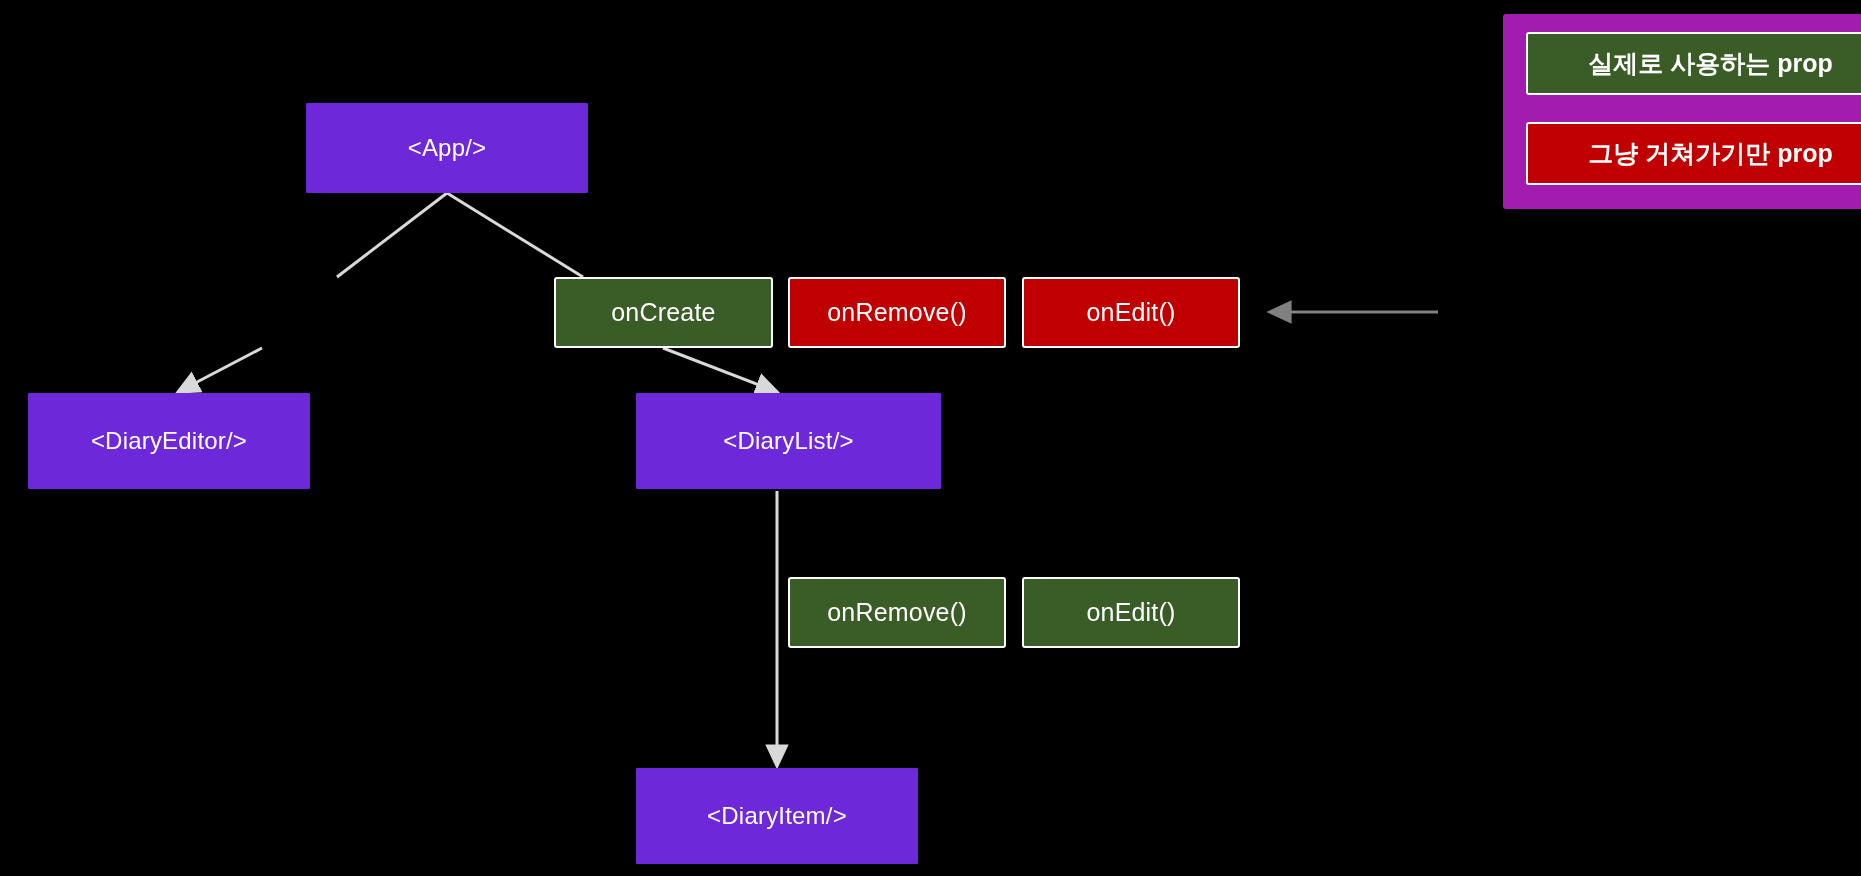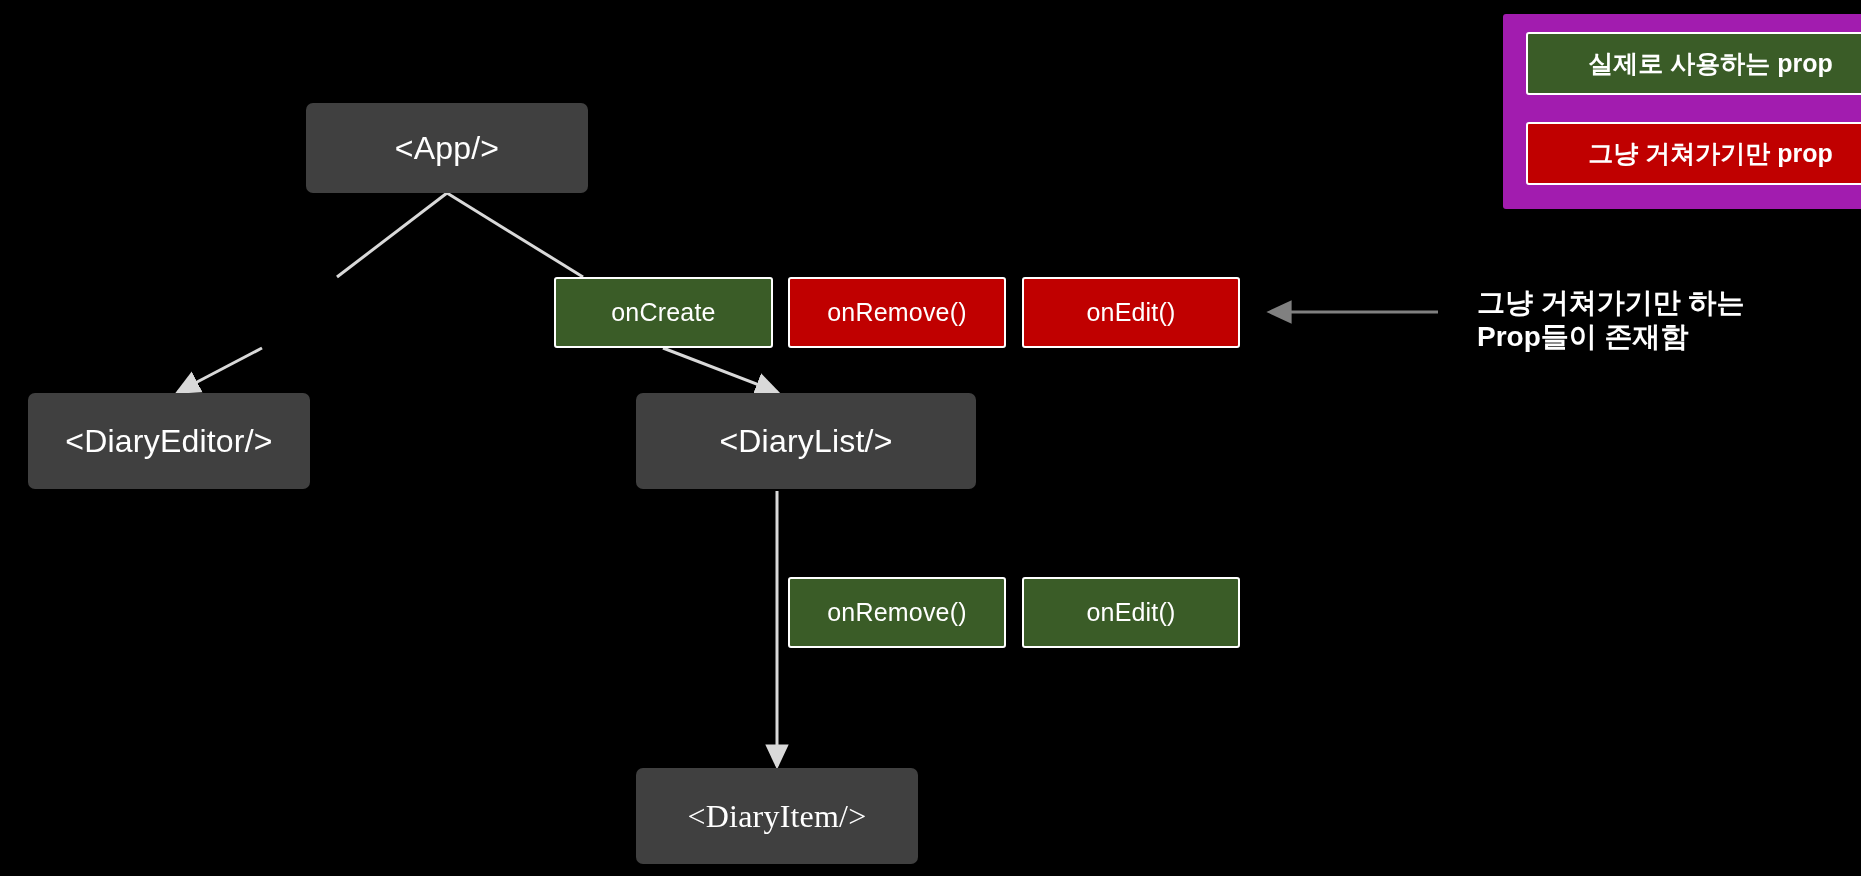--- a/index.html
+++ b/index.html
@@ -36,23 +36,23 @@
     box-sizing: border-box;
     display: flex;
     align-items: center;
     justify-content: center;
     text-align: center;
     color: #ffffff;
     white-space: nowrap;
     letter-spacing: 0.2px;
   }
   .node.component {
-    background: #404040;
-    border-radius: 7px;
-    font-size: 32px;
+    background: #6d28d9;
+    border-radius: 1px;
+    font-size: 24px;
     font-weight: 400;
   }
   .node.prop-used {
     background: #385723;
     background: #3a5c27;
     border: 2px solid #ffffff;
     border-radius: 3px;
     font-size: 25px;
     font-weight: 400;
   }
@@ -136,29 +136,27 @@
 
 
   <div class="node prop-used" style="left:554px; top:277px; width:219px; height:71px;">onCreate</div>
 
   <div class="node prop-pass" style="left:788px; top:277px; width:218px; height:71px;">onRemove()</div>
 
   <div class="node prop-pass" style="left:1022px; top:277px; width:218px; height:71px;">onEdit()</div>
 
   <div class="node component" style="left:28px; top:393px; width:282px; height:96px;">&lt;DiaryEditor/&gt;</div>
 
-  <div class="node component" style="left:636px; top:393px; width:340px; height:96px;">&lt;DiaryList/&gt;</div>
+  <div class="node component" style="left:636px; top:393px; width:305px; height:96px;">&lt;DiaryList/&gt;</div>
 
   <div class="node prop-used" style="left:788px; top:577px; width:218px; height:71px;">onRemove()</div>
 
   <div class="node prop-used" style="left:1022px; top:577px; width:218px; height:71px;">onEdit()</div>
 
-  <div class="node component" style="left:636px; top:768px; width:282px; height:96px;font-family:Liberation Serif, serif;">&lt;DiaryItem/&gt;</div>
+  <div class="node component" style="left:636px; top:768px; width:282px; height:96px;">&lt;DiaryItem/&gt;</div>
 
   <div id="legend">
     <div class="legend-chip used">실제로 사용하는 prop</div>
     <div class="legend-chip pass">그냥 거쳐가기만 prop</div>
   </div>
 
-  <div id="annotation">그냥 거쳐가기만 하는
-Prop들이 존재함</div>
 
 </div>
 
 </body></html>

